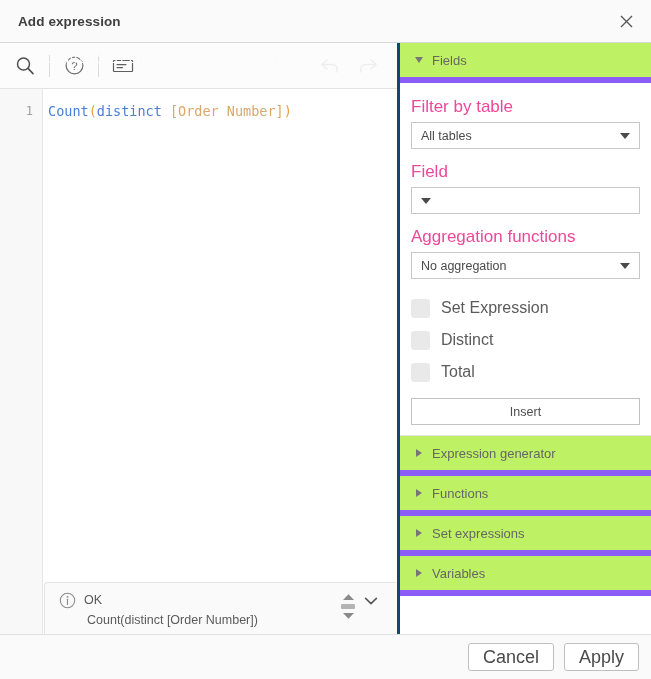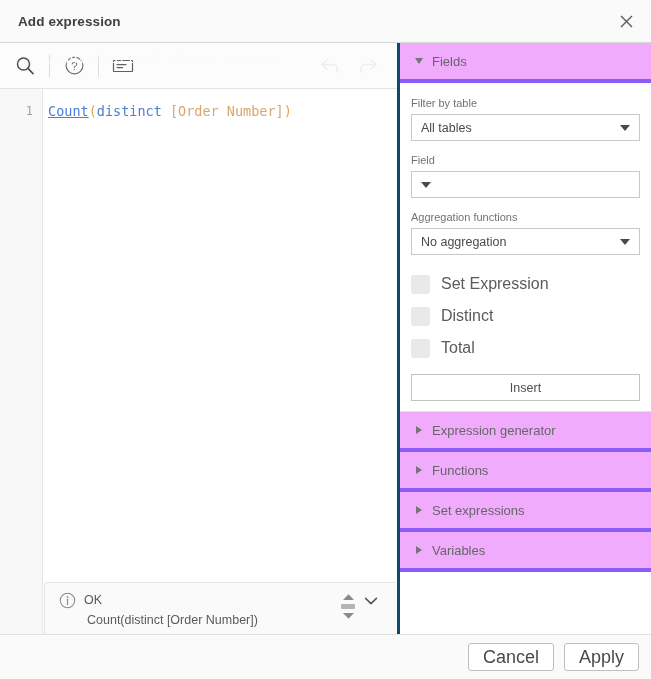--- a/index.html
+++ b/index.html
@@ -112,21 +112,21 @@
     flex: 1 1 auto;
     padding: 13px 0 0 5px;
     background: #ffffff;
   }
   .code-line {
     font-family: "DejaVu Sans Mono", monospace;
     font-size: 13.5px;
     line-height: 19px;
     white-space: pre;
   }
-  .tk-fn   { color: #4a7fd6; text-decoration: underline; }
+  .tk-fn   { color: #4a7fd6; }
   .tk-kw   { color: #4a7fd6; }
   .tk-par  { color: #e8a33d; }
   .tk-fld  { color: #d9a76a; }
 
   
   .status-box {
     position: absolute;
     left: 44px; right: 1px; bottom: 0;
     height: 52px;
     background: #fafafa;
@@ -168,38 +168,38 @@
   
   .side-pane {
     flex: 1 1 auto;
     background: #ffffff;
     display: flex; flex-direction: column;
     min-width: 0;
     overflow: hidden;
   }
   .acc-header {
     height: 40px; min-height: 40px;
-    background: #f0abfc;
-    border-bottom: 4px solid #8b5cf6;
+    background: #bef264;
+    border-bottom: 6px solid #8b5cf6;
     display: flex; align-items: center;
     padding-left: 11px;
     cursor: pointer;
   }
   .acc-header.first { border-top: none; }
   .acc-header .tri { width: 16px; display: flex; align-items: center; justify-content: center; }
   .acc-title {
     font-size: 13px; color: #666666; margin-left: 5px;
   }
   .acc-content {
     padding: 14px 11px 10px 11px;
     background: #ffffff;
     border-bottom: 1px solid #e2e2e2;
   }
   .fld-label {
-    font-size: 11px; color: #737373;
+    font-size: 17px; color: #ec4899;
     margin-bottom: 5px;
   }
   .select-box {
     height: 27px;
     border: 1px solid #c8c8c8;
     background: #ffffff;
     display: flex; align-items: center;
     padding: 0 9px;
     position: relative;
     margin-bottom: 13px;

